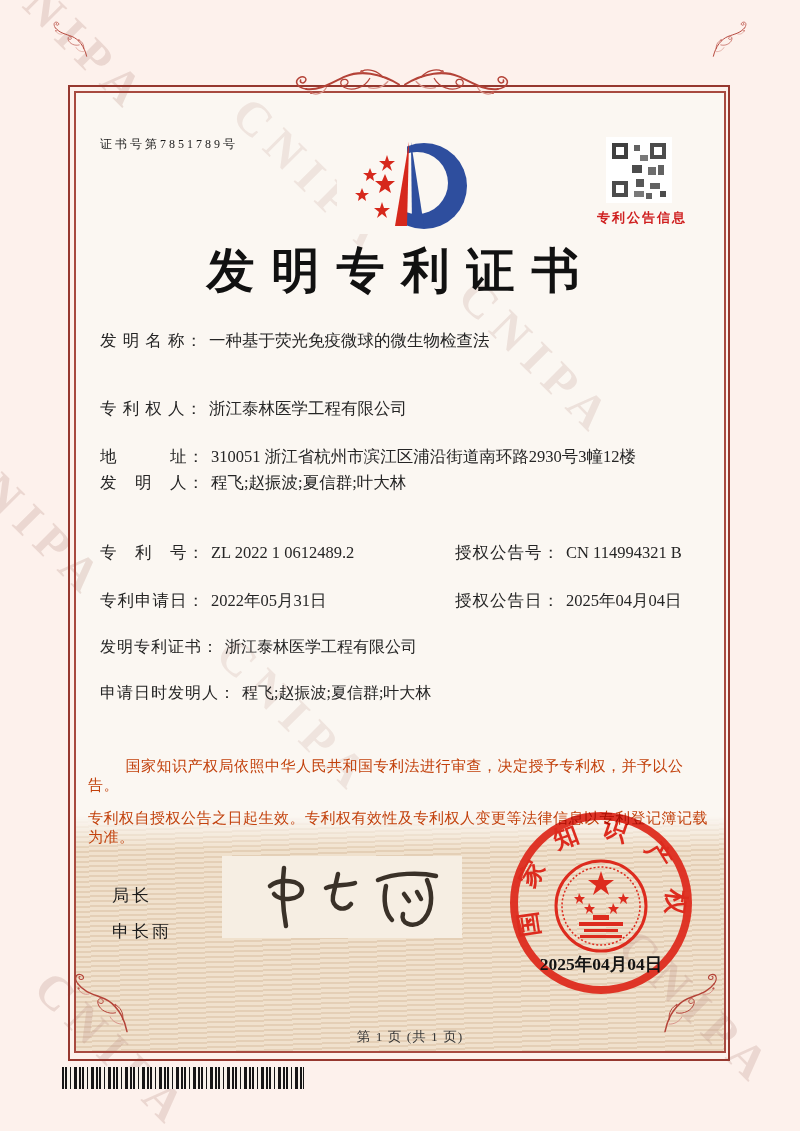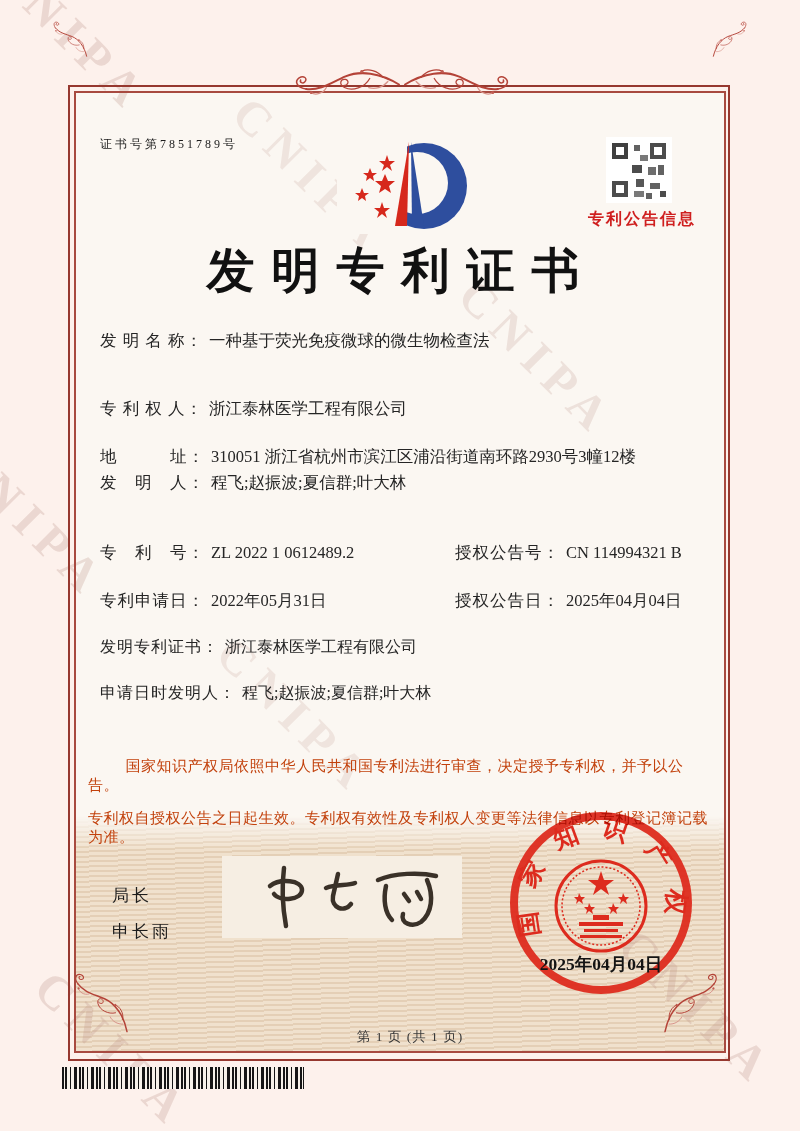--- a/index.html
+++ b/index.html
@@ -25,21 +25,21 @@
   }
   .frame-outer{position:absolute;left:68px;top:85px;width:658px;height:972px;border:2px solid #96382f;z-index:3;}
   .frame-inner{position:absolute;left:74px;top:91px;width:648px;height:958px;border:2px solid #a84a40;z-index:3;}
   .orn{position:absolute;z-index:4;}
   .content{position:absolute;inset:0;z-index:5;}
   
   .cert-no{position:absolute;left:100px;top:136px;font-size:12px;letter-spacing:3px;color:#1c1c1c;}
   .logo{position:absolute;left:337px;top:138px;}
   .qr{position:absolute;left:606px;top:137px;filter:blur(.5px);}
   .qr-caption{position:absolute;left:578px;top:209px;width:128px;text-align:center;
-    font-size:16px;font-weight:bold;letter-spacing:2px;color:#cf1f1f;}
+    font-size:13px;font-weight:bold;letter-spacing:2px;color:#cf1f1f;}
   .title{position:absolute;left:0;top:239px;width:100%;text-align:center;
     font-size:48px;font-weight:bold;letter-spacing:17px;padding-left:3px;box-sizing:border-box;color:#111;}
   .row{position:absolute;left:100px;width:612px;font-size:16.5px;white-space:nowrap;color:#252525;}
   .row .lbl{letter-spacing:1px;}
   .row .val{margin-left:6px;}
   .col2{position:absolute;left:355px;top:0;}
   .r0{top:330px}.r1{top:398px}.r2{top:446px}.r3{top:472px}
   .r4{top:542px}.r5{top:590px}.r6{top:637px}.r7{top:683px}
   .r6,.r7{font-size:16px;}
   .statement{position:absolute;left:88px;top:757px;width:626px;font-size:15px;color:#c2410c;letter-spacing:.5px;}

